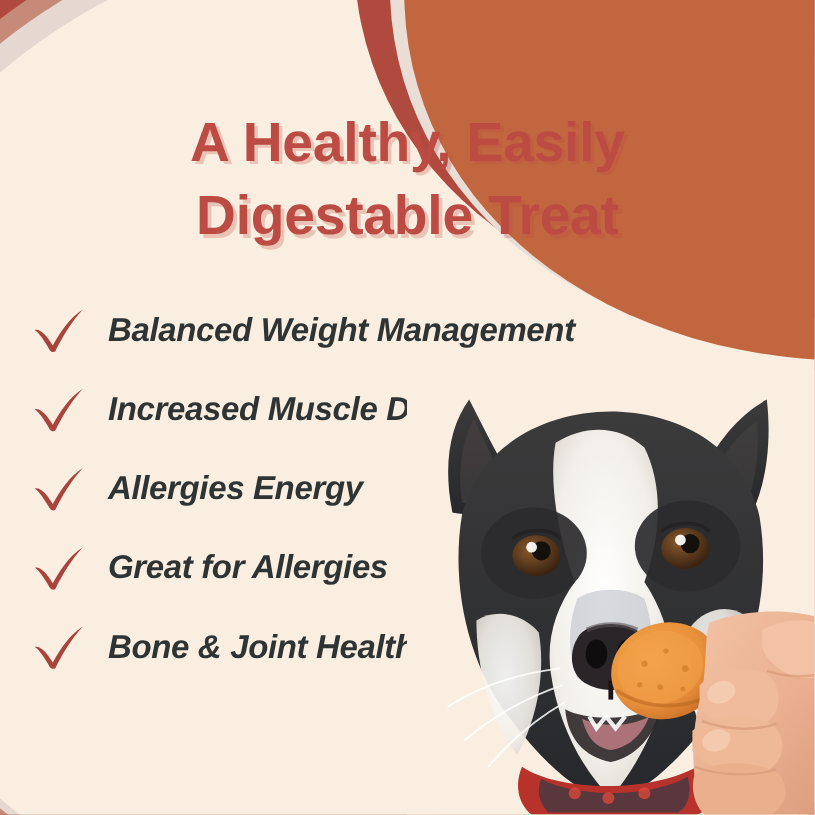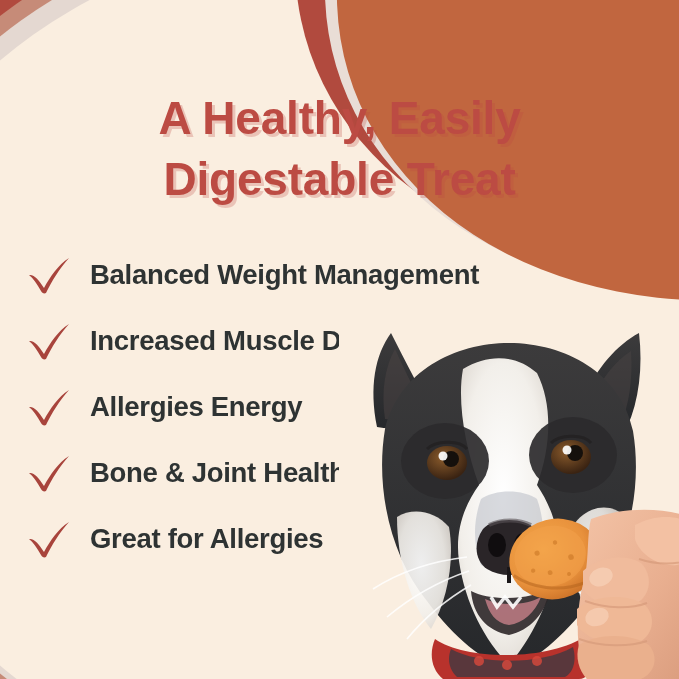--- a/index.html
+++ b/index.html
@@ -104,20 +104,21 @@
     letter-spacing: -0.2px;
     text-shadow: 3px 3px 0 rgba(188, 75, 67, 0.26);
     white-space: pre-line;
   }
 
   .benefits {
     position: absolute;
     top: 244px;
     left: 26px;
     width: 620px;
+    font-style: italic;
   }
   .benefit-row {
     display: flex;
     align-items: center;
     height: 62px;
     margin-bottom: 4px;
   }
   .check {
     width: 48px;
     height: 40px;
@@ -192,30 +193,30 @@
         </span>
         <span class="benefit-label">Allergies Energy</span>
       </div>
 
       <div class="benefit-row">
         <span class="check">
           <svg width="48" height="40" viewBox="0 0 48 40">
             <path d="M3 20 C8 19 13 25 18 33 C24 22 32 10 43 3 C33 14 26 26 20 38 C18 39 16 38 15 36 C11 29 7 23 3 20 Z" fill="#A8443C"></path>
           </svg>
         </span>
+        <span class="benefit-label">Great for Allergies</span>
+      </div>
+
+      <div class="benefit-row">
+        <span class="check">
+          <svg width="48" height="40" viewBox="0 0 48 40">
+            <path d="M3 20 C8 19 13 25 18 33 C24 22 32 10 43 3 C33 14 26 26 20 38 C18 39 16 38 15 36 C11 29 7 23 3 20 Z" fill="#A8443C"></path>
+          </svg>
+        </span>
         <span class="benefit-label">Bone &amp; Joint Health</span>
-      </div>
-
-      <div class="benefit-row">
-        <span class="check">
-          <svg width="48" height="40" viewBox="0 0 48 40">
-            <path d="M3 20 C8 19 13 25 18 33 C24 22 32 10 43 3 C33 14 26 26 20 38 C18 39 16 38 15 36 C11 29 7 23 3 20 Z" fill="#A8443C"></path>
-          </svg>
-        </span>
-        <span class="benefit-label">Great for Allergies</span>
       </div>
 
     </div>
 
     <div class="dog-photo">
       <svg width="340" height="370" viewBox="0 0 340 370">
         <defs>
           <radialGradient id="furW" cx="45%" cy="45%" r="62%">
             <stop offset="0%" stop-color="#FFFFFF"></stop>
             <stop offset="70%" stop-color="#F2EFEA"></stop>

